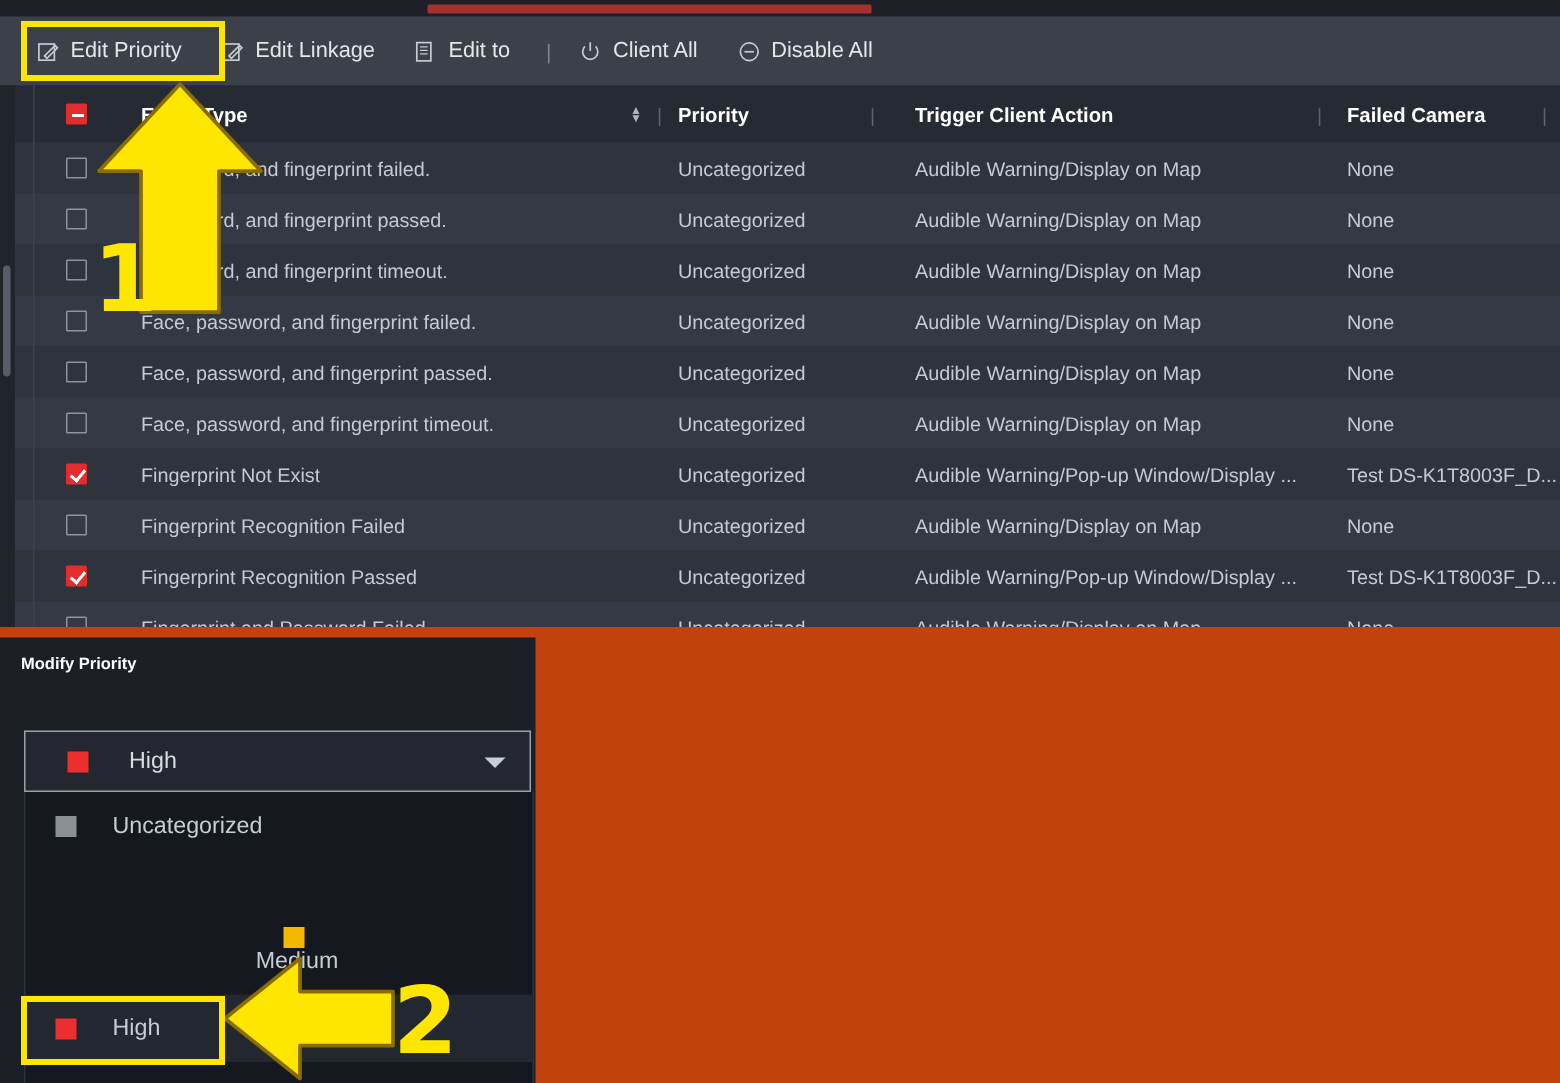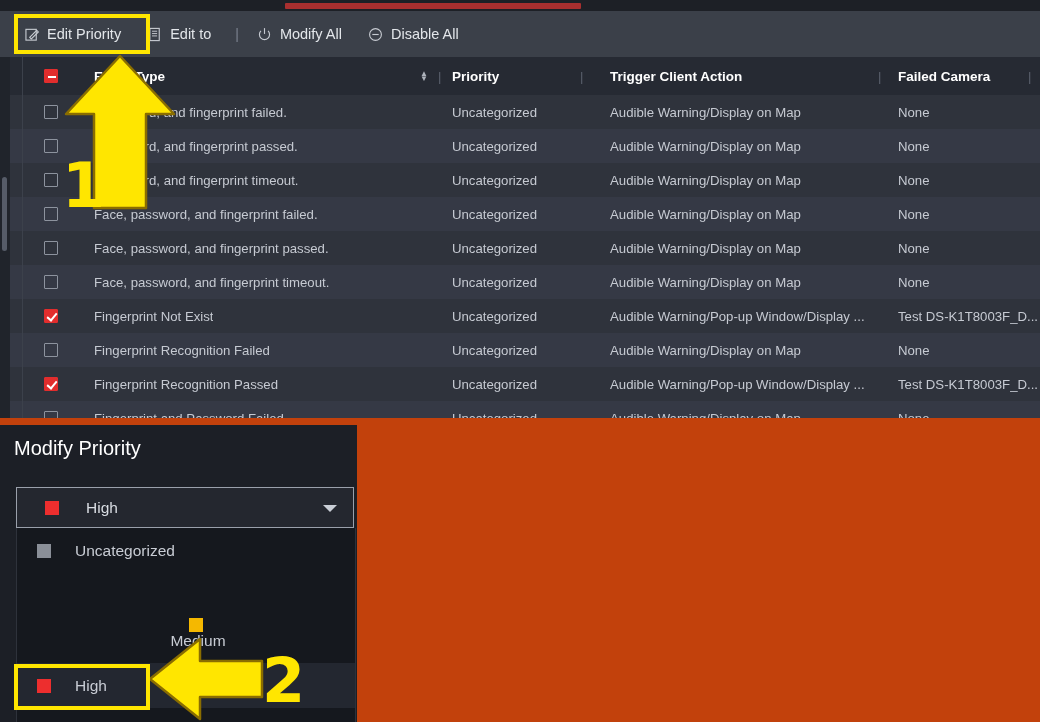--- a/index.html
+++ b/index.html
@@ -45,21 +45,21 @@
   .chk.minus{background:#e12d2d;border-color:#e12d2d;position:relative;}
   .chk.minus:after{content:"";position:absolute;left:2.5px;top:5.5px;width:8px;height:2px;background:#fff;}
 
   
   .lrail{position:absolute;left:0;top:57px;width:10px;height:361px;background:#20242b;}
   .lthumb{position:absolute;left:2px;top:120px;width:5px;height:74px;background:#565c68;border-radius:3px;}
   .vline{position:absolute;left:22px;top:57px;width:1px;height:361px;background:#3c414b;}
 
   
   .dlg{position:absolute;left:0;top:425px;width:357px;height:297px;background:#1c1f26;overflow:hidden;}
-  .dlg-title{position:absolute;left:14px;top:12px;color:#ffffff;font-size:20px;font-weight:normal;}
+  .dlg-title{position:absolute;left:14px;top:12px;color:#ffffff;font-size:11px;font-weight:bold;}
   .combo{position:absolute;left:16px;top:62px;width:338px;height:41px;background:#24272f;
          border:1px solid #9aa0ab;box-sizing:border-box;display:flex;align-items:center;}
   .sw{width:14px;height:14px;margin-left:28px;flex:none;}
   .combo-lbl{color:#d8dce2;font-size:15.5px;margin-left:27px;}
   .caret{position:absolute;right:16px;top:17px;width:0;height:0;border-left:7px solid transparent;
          border-right:7px solid transparent;border-top:7px solid #c9ced6;}
   .list{position:absolute;left:16px;top:103px;width:338px;height:194px;background:#15181e;
         border-left:1px solid #2e323b;border-right:1px solid #2e323b;}
   .opt{position:absolute;left:0;width:338px;height:45px;display:flex;align-items:center;}
   .opt .sw{margin-left:20px;}
@@ -90,20 +90,29 @@
       <div class="tbtn">
         <span class="ic">
           <svg width="15" height="15" viewBox="0 0 16 16">
             <rect x="1" y="2.5" width="11" height="11.5" fill="none" stroke="#d6dae0" stroke-width="1.2"></rect>
             <path d="M5 11 L12.5 3.5 L14.2 5.2 L6.7 12.7 Z" fill="none" stroke="#d6dae0" stroke-width="1.2"></path>
           </svg>
         </span>
         <span>Edit Priority</span>
       </div>
 
+      <div class="tbtn">
+        <span class="ic">
+          <svg width="15" height="15" viewBox="0 0 16 16">
+            <rect x="1" y="2.5" width="11" height="11.5" fill="none" stroke="#d6dae0" stroke-width="1.2"></rect>
+            <path d="M5 11 L12.5 3.5 L14.2 5.2 L6.7 12.7 Z" fill="none" stroke="#d6dae0" stroke-width="1.2"></path>
+          </svg>
+        </span>
+        <span>Edit Linkage</span>
+      </div>
 
       <div class="tbtn">
         <span class="ic">
           <svg width="15" height="15" viewBox="0 0 16 16">
             <rect x="2" y="1.5" width="10" height="13" fill="none" stroke="#d6dae0" stroke-width="1.2"></rect>
             <line x1="4.3" y1="4.5" x2="9.7" y2="4.5" stroke="#d6dae0" stroke-width="1"></line>
             <line x1="4.3" y1="7" x2="9.7" y2="7" stroke="#d6dae0" stroke-width="1"></line>
             <line x1="4.3" y1="9.5" x2="9.7" y2="9.5" stroke="#d6dae0" stroke-width="1"></line>
           </svg>
         </span>
@@ -112,21 +121,21 @@
 
       <span class="tsep">|</span>
 
       <div class="tbtn">
         <span class="ic">
           <svg width="15" height="15" viewBox="0 0 16 16">
             <path d="M4.2 4.2 A5.4 5.4 0 1 0 11.8 4.2" fill="none" stroke="#d6dae0" stroke-width="1.2"></path>
             <line x1="8" y1="1.2" x2="8" y2="7.4" stroke="#d6dae0" stroke-width="1.2"></line>
           </svg>
         </span>
-        <span>Modify All</span>
+        <span>Client All</span>
       </div>
 
       <div class="tbtn">
         <span class="ic">
           <svg width="15" height="15" viewBox="0 0 16 16">
             <circle cx="8" cy="8" r="6.3" fill="none" stroke="#d6dae0" stroke-width="1.2"></circle>
             <line x1="4.6" y1="8" x2="11.4" y2="8" stroke="#d6dae0" stroke-width="1.2"></line>
           </svg>
         </span>
         <span>Disable All</span>

